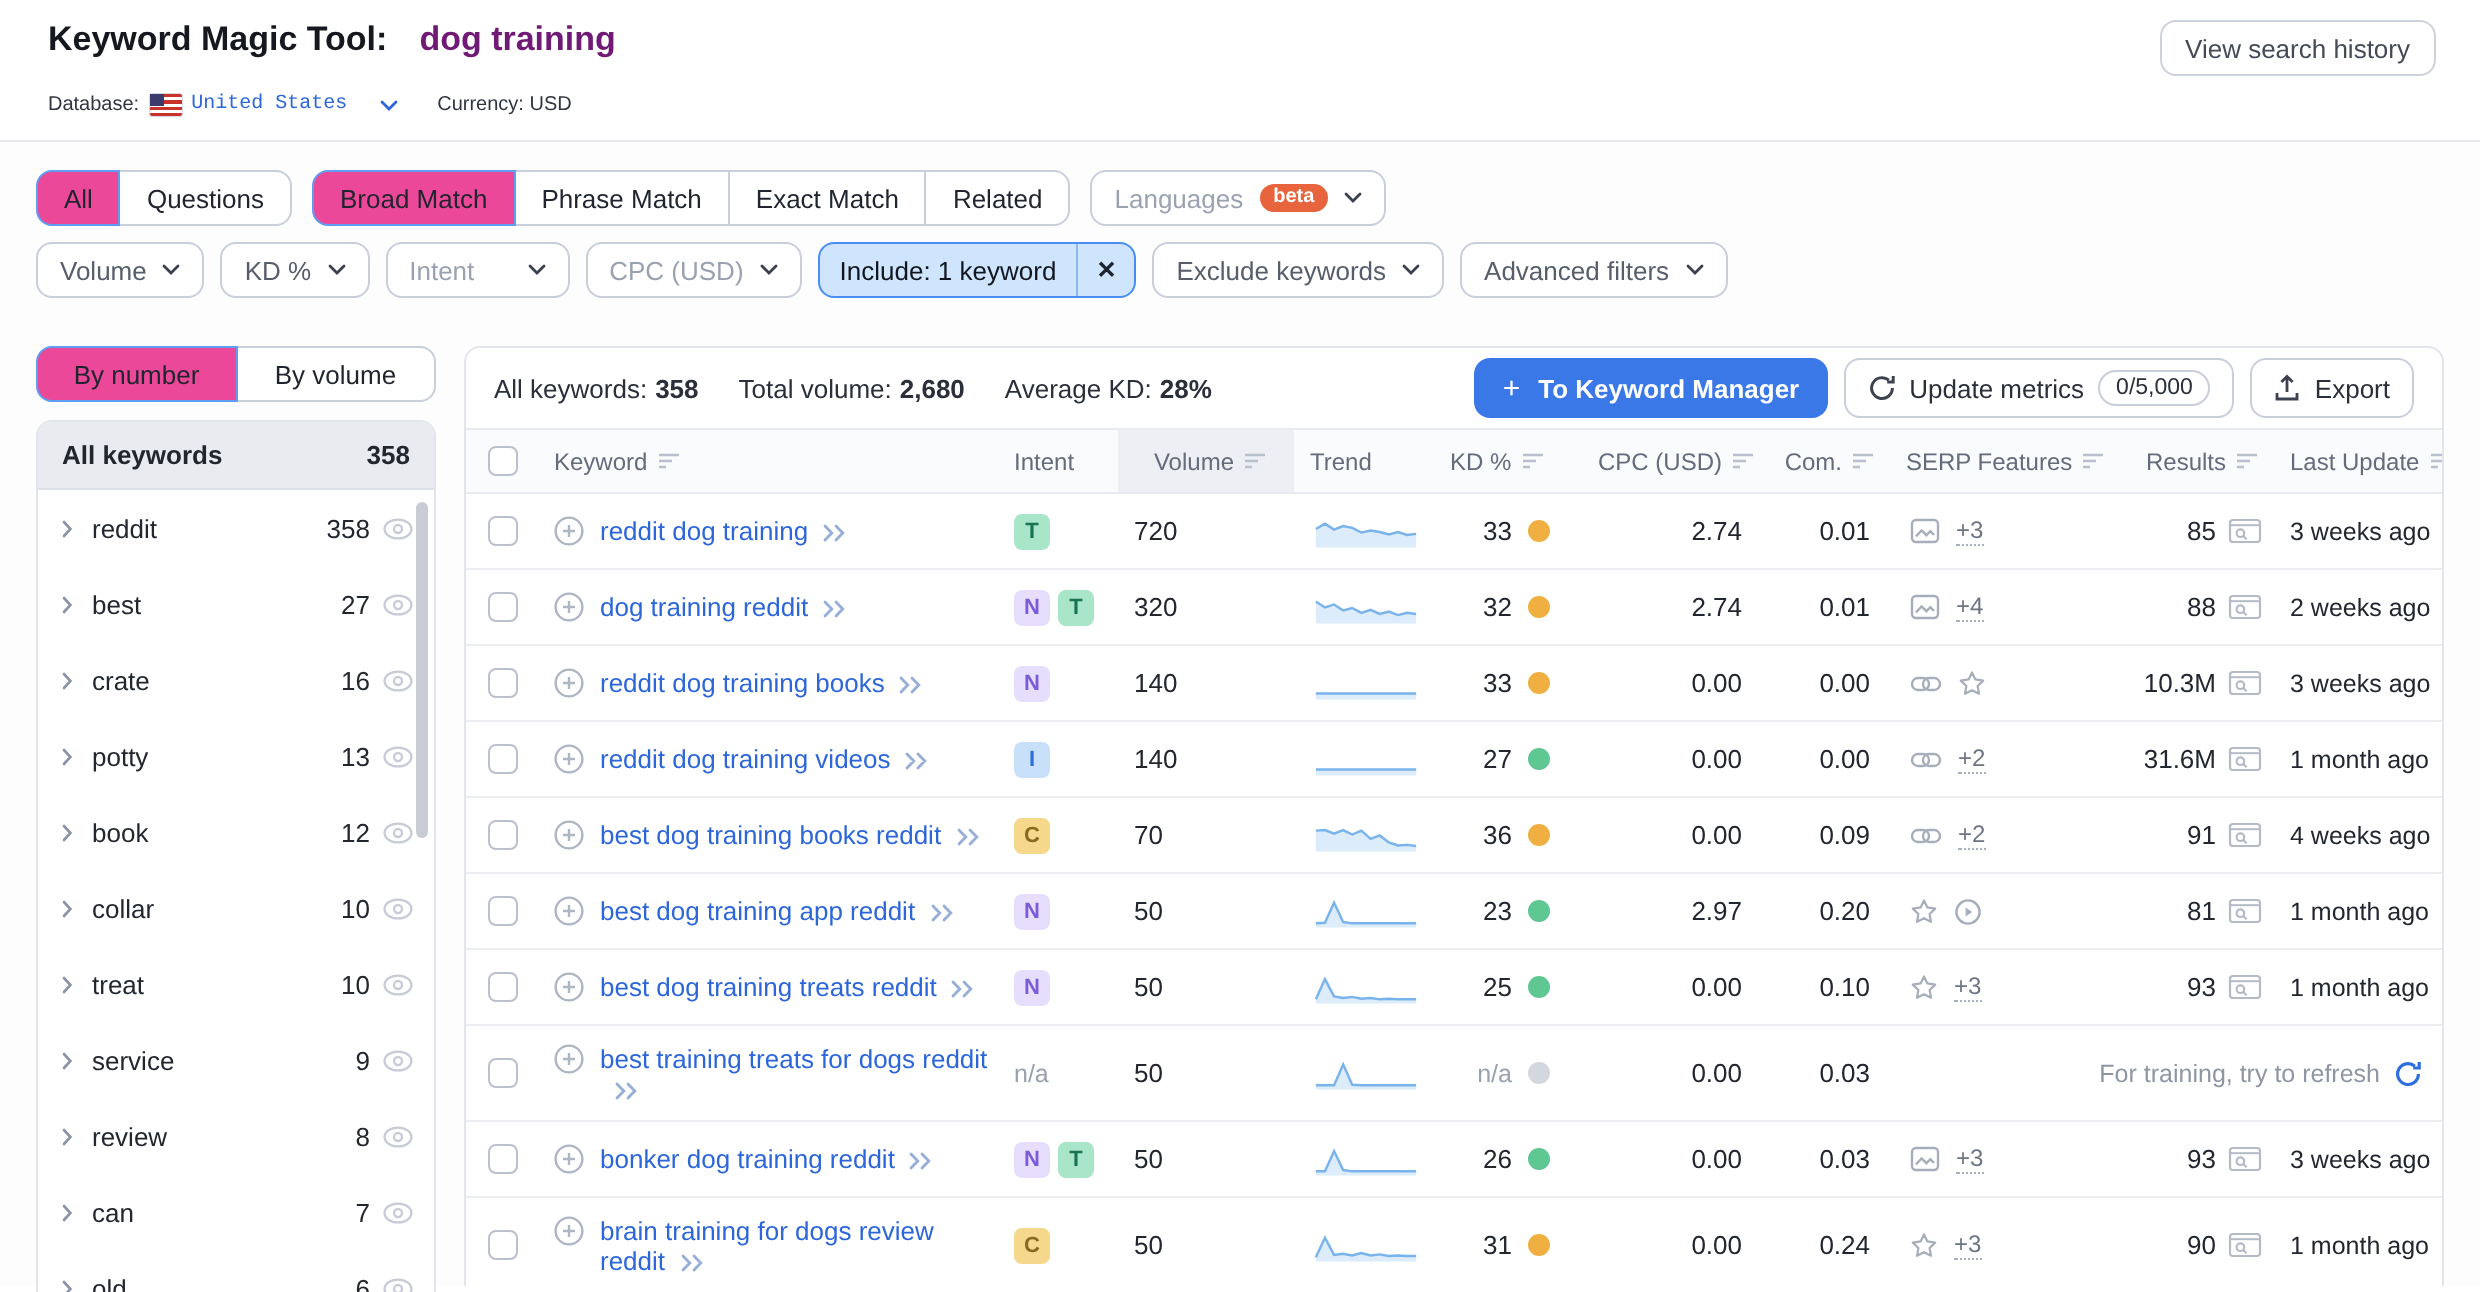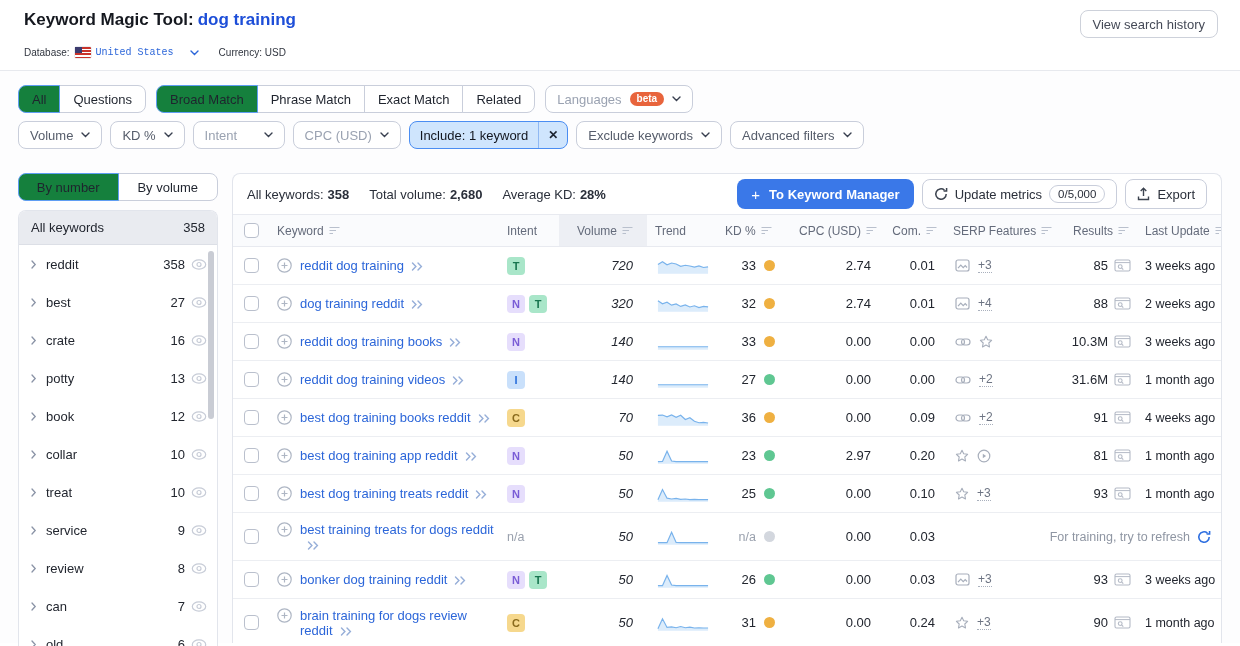--- a/index.html
+++ b/index.html
@@ -6,21 +6,21 @@
   html,body { margin:0; padding:0; }
   body {
     width:1240px; height:646px; overflow:hidden;
     font-family:"Liberation Sans", sans-serif;
     background:#ffffff; color:#1e2430; font-size:13px;
   }
   
   .topbar { padding:10px 22px 0 24px; border-bottom:1px solid #e7e9ee; }
   .title-row { display:flex; justify-content:space-between; align-items:flex-start; }
   .page-title { font-size:17px; font-weight:700; color:#15181f; margin:0; }
-  .page-title .query { color:#1d4ed8; margin-left:4px; }
+  .page-title .query { color:#701a75; margin-left:16px; }
   .hist-btn { height:28px; border:1px solid #cdd1da; border-radius:8px; background:#fff;
     font-size:13px; color:#454a57; padding:0 12px; font-family:inherit; cursor:pointer; }
   .meta-row { margin-top:9px; padding-bottom:12px; font-size:10px; color:#30353f;
     display:flex; align-items:center; }
   .db-group { display:flex; align-items:center; gap:5px; }
   .db-link { color:#2c66d9; display:flex; align-items:center; gap:16px; cursor:pointer;font-family:Liberation Mono, monospace; }
   .flag { width:16px; height:11px; border-radius:1px; position:relative; flex:none;
     background:repeating-linear-gradient(#c8332b 0 1.6px, #fff 1.6px 3.2px); box-shadow:0 0 0 0.5px #d8dbe2; }
   .flag::after { content:''; position:absolute; left:0; top:0; width:7px; height:6px; background:#3c3b6e; }
   .currency { margin-left:20px; }
@@ -28,21 +28,21 @@
   .blue .chev { color:#2c66d9; }
   
   .filters { padding:14px 18px 2px; background:#fdfdfe; }
   .tab-row { display:flex; gap:10px; margin-bottom:8px; align-items:center; }
   .seg-group { display:flex; }
   .seg-btn { height:28px; padding:0 13px; background:#fff; border:1px solid #c9cedb;
     font-size:13px; color:#1f242e; display:flex; align-items:center; margin-left:-1px;
     font-family:inherit; cursor:pointer; position:relative; }
   .seg-btn:first-child { border-radius:8px 0 0 8px; margin-left:0; }
   .seg-btn:last-child { border-radius:0 8px 8px 0; }
-  .seg-btn.sel { background:#15803d; border-color:#5f9df3; z-index:2; }
+  .seg-btn.sel { background:#ec4899; border-color:#5f9df3; z-index:2; }
   .pill { height:28px; border:1px solid #c9cedb; border-radius:8px; background:#fff;
     display:flex; align-items:center; gap:8px; padding:0 11px; font-size:13px;
     color:#565d6b; font-family:inherit; cursor:pointer; }
   .pill.muted { color:#9aa2b1; }
   .pill .lbl { white-space:nowrap; }
   .pill.intent-pill { width:92px; justify-content:space-between; }
   .beta-badge { background:#e8643c; color:#fff; font-size:10px; font-weight:700;
     border-radius:8px; padding:2px 7px; line-height:1; }
   .filter-row { display:flex; gap:8px; margin-bottom:12px; align-items:center; }
   .chip { background:#cfe5fd; border:1px solid #4a8df2; border-radius:8px; height:28px;
@@ -51,21 +51,21 @@
   .chip .x { border-left:1px solid #8fb8f3; padding:0 9px; height:100%; display:flex;
     align-items:center; color:#1c2330; font-size:12px; font-weight:700; cursor:pointer; }
   
   .content { display:flex; gap:14px; padding:10px 18px 0; background:#fdfdfe; height:480px; }
   .sidebar { width:200px; flex:none; }
   .toggle { display:flex; margin-bottom:9px; }
   .toggle .seg-btn { flex:1; justify-content:center; }
   .sb-panel { border:1px solid #e2e5ec; border-radius:8px 8px 0 0; border-bottom:none;
     background:#fff; overflow:hidden; position:relative; height:452px; }
   .sb-head { background:#e9ebf0; height:34px; display:flex; align-items:center;
-    justify-content:space-between; padding:0 12px; font-weight:400; font-size:13px;
+    justify-content:space-between; padding:0 12px; font-weight:700; font-size:13px;
     color:#22262f; border-bottom:1px solid #dcdfe6; }
   .sb-item { height:38px; display:flex; align-items:center; padding:0 10px 0 12px;
     font-size:13px; color:#22262f; cursor:pointer; }
   .sb-item .chev-r { margin-right:9px; display:flex; }
   .sb-item .lbl { flex:1; }
   .sb-item .count { margin-right:6px; }
   .sb-scroll { position:absolute; right:3px; top:40px; width:6px; height:168px;
     background:#c9ccd4; border-radius:3px; }
   
   .table-panel { flex:1; border:1px solid #e2e5ec; border-radius:8px 8px 0 0;
@@ -98,21 +98,21 @@
   .c-select { display:flex; justify-content:center; }
   .cb { width:15px; height:15px; border:1px solid #bac0cd; border-radius:4px; background:#fff;
     cursor:pointer; flex:none; }
   .c-keyword { display:flex; align-items:flex-start; gap:8px; padding-right:2px; }
   .kw-text { color:#2c66d9; line-height:15px; cursor:pointer; }
   .kw-text .dbl { margin-left:7px; vertical-align:-1px; }
   .c-intent { display:flex; gap:4px; align-items:center; }
   .badge { width:18px; height:18px; border-radius:4px; font-size:11px; font-weight:700;
     display:flex; align-items:center; justify-content:center; }
   .na { color:#9aa1ae; font-size:12.5px; }
-  .c-volume { text-align:right; padding-right:14px;font-style:italic; }
+  .c-volume { padding-right:14px; }
   .c-trend { display:flex; align-items:center; padding-left:10px; }
   .c-kd { display:flex; justify-content:flex-end; align-items:center; gap:8px; padding-right:12px; }
   .kd-dot { width:11px; height:11px; border-radius:50%; flex:none; }
   .c-cpc { text-align:right; padding-right:14px; }
   .c-com { text-align:right; padding-right:10px; }
   .c-serp { display:flex; align-items:center; gap:8px; padding-left:10px; }
   .more { font-size:12px; color:#6d7483; border-bottom:1px dotted #a9b0bd; line-height:14px; cursor:pointer; }
   .c-results { display:flex; justify-content:flex-end; align-items:center; gap:6px; padding-right:6px; }
   .c-update { display:flex; justify-content:flex-end; align-items:center; gap:7px;
     padding-right:10px; font-size:12.5px; white-space:nowrap; }

